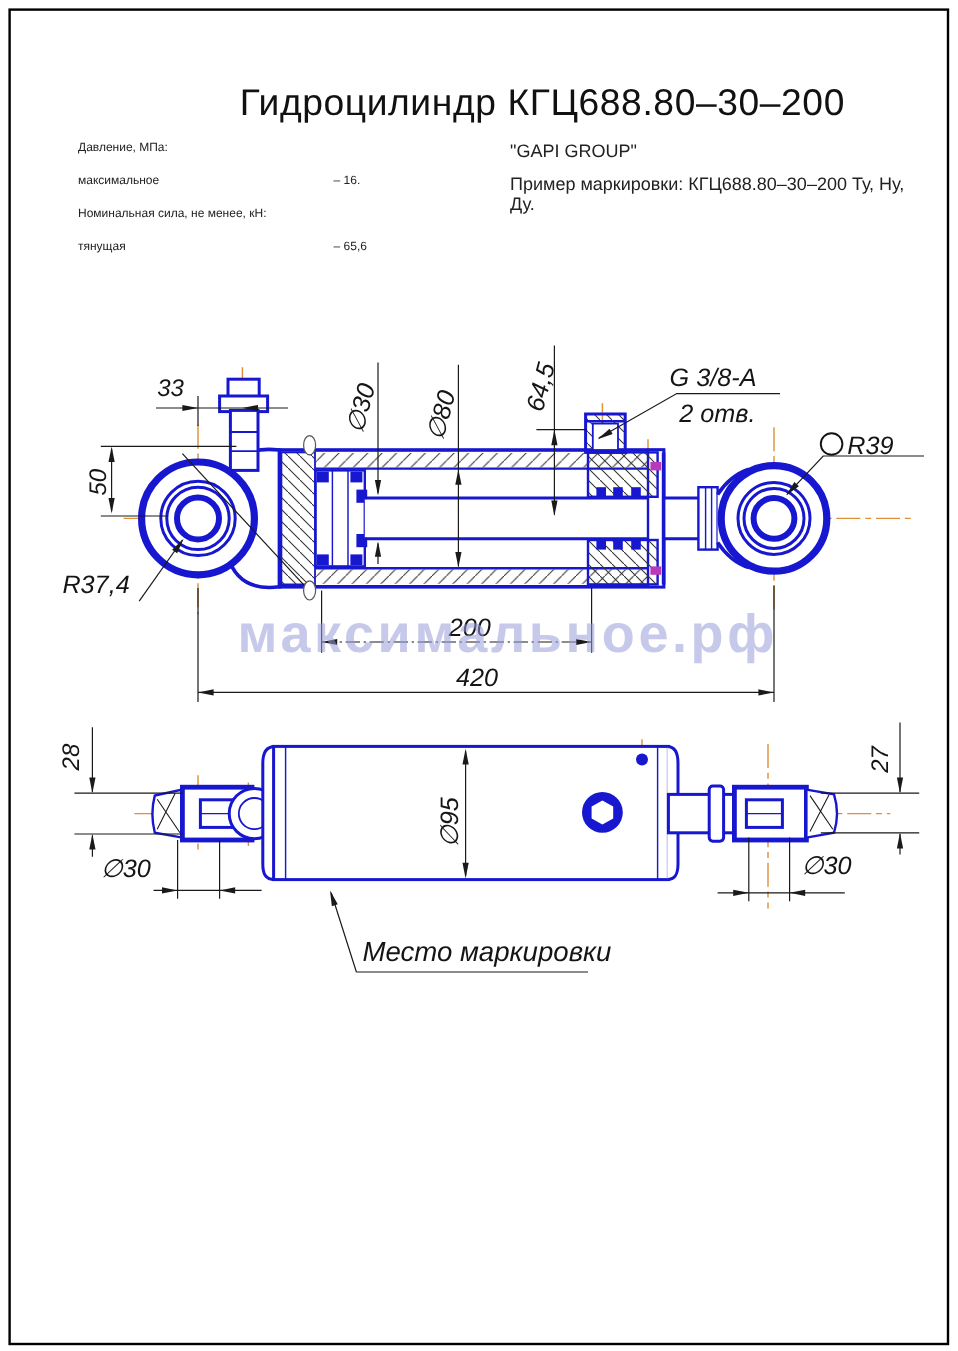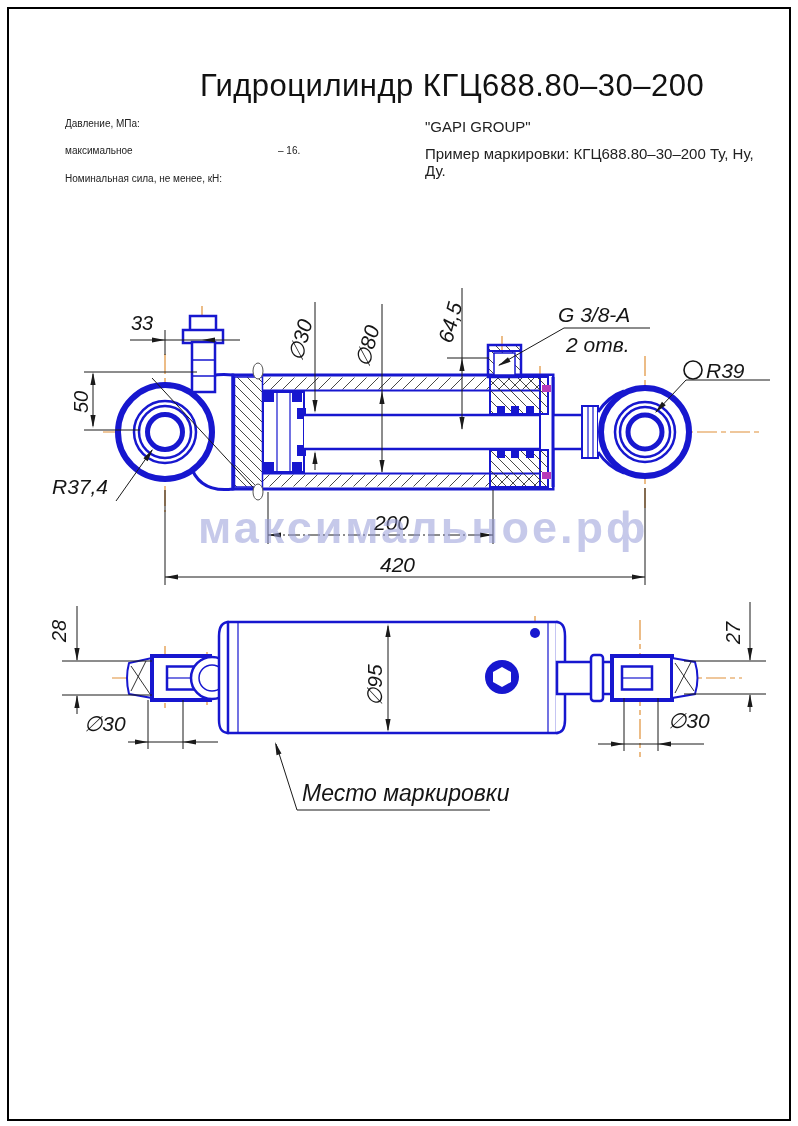--- a/index.html
+++ b/index.html
@@ -33,20 +33,24 @@
       <span class="val"></span>
     </div>
     <div class="spec-row">
       <span>максимальное</span>
       <span class="val">– 16.</span>
     </div>
     <div class="spec-row">
       <span>Номинальная сила, не менее, кН:</span>
       <span class="val"></span>
     </div>
+    <div class="spec-row">
+      <span>тянущая</span>
+      <span class="val">– 65,6</span>
+    </div>
   </div>
 
   <div class="notes">
     <div class="note-row">"GAPI GROUP"</div>
     <div class="note-row">Пример маркировки: КГЦ688.80–30–200 Ту, Ну, Ду.</div>
   </div>
 
   <svg width="798" height="1126" viewBox="0 0 798 1126" style="position:absolute;left:0;top:0;">
     <defs>
       <pattern id="h1" width="12" height="12" patternUnits="userSpaceOnUse">

